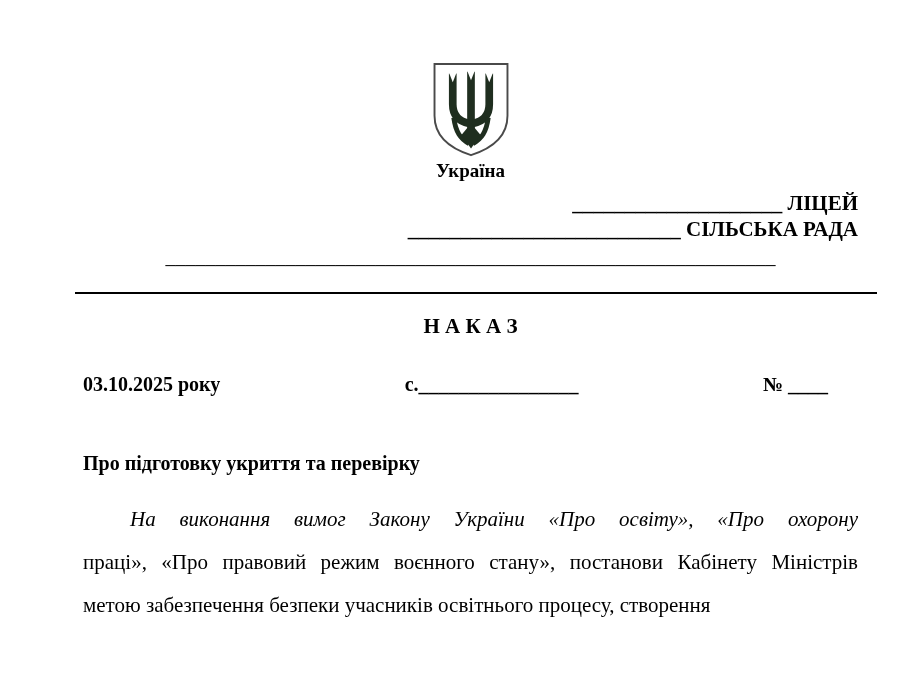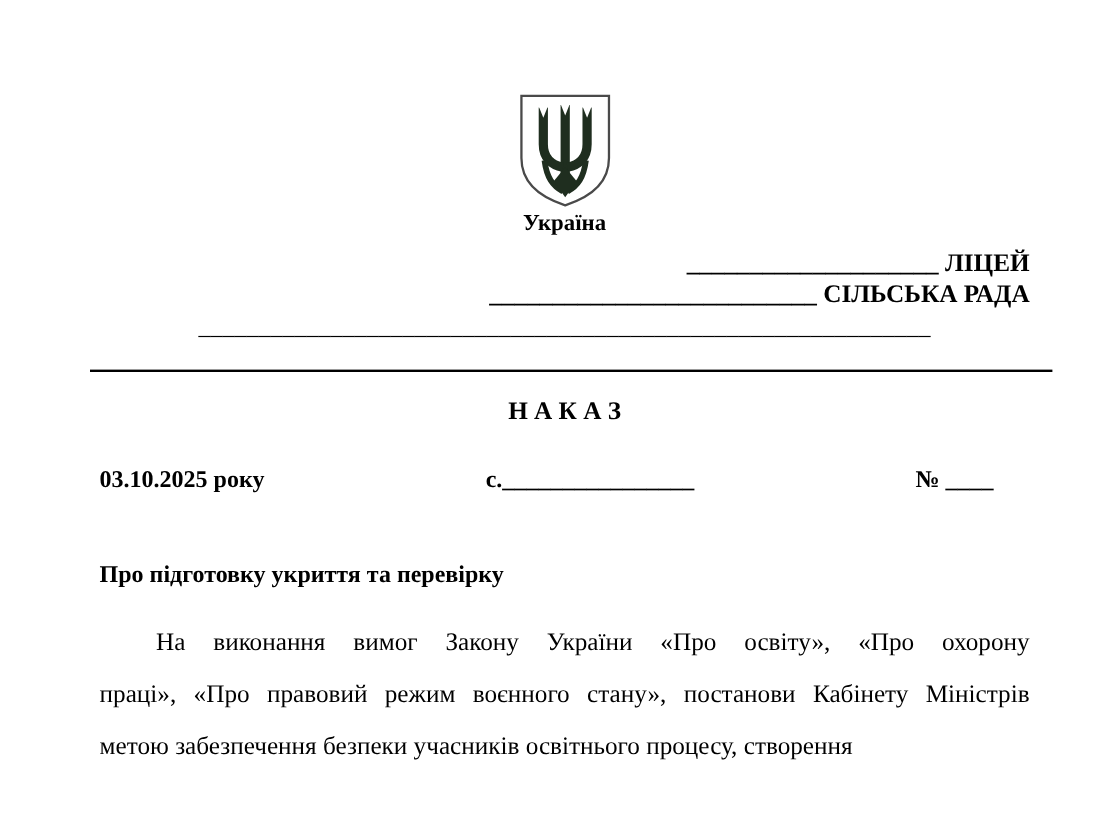--- a/index.html
+++ b/index.html
@@ -1,20 +1,20 @@
 <!DOCTYPE html>
 <html><head>
 <meta charset="utf-8">
 <style>
   html,body{margin:0;padding:0;background:#ffffff;}
   .page{
     position:relative;
     width:922px;height:693px;
     box-sizing:border-box;
-    padding:78px 64px 0 83px;
+    padding:62px 64px 0 83px;
     overflow:hidden;
     background:#ffffff;
     color:#000000;
     font-family:"Liberation Serif","DejaVu Serif",serif;
   }
   .emblem-wrap{width:82px;height:96px;margin:0 auto;}
   .country{font-size:19px;font-weight:bold;line-height:22px;margin-top:2px;text-align:center;}
   .org-line{font-size:21px;font-weight:bold;line-height:26px;text-align:right;white-space:nowrap;}
   .org-line-1{margin-top:8px;}
   .org-line-3{font-size:20px;font-weight:normal;line-height:24px;margin-top:2px;text-align:center;white-space:nowrap;}
@@ -25,21 +25,21 @@
   }
   .order-title{margin-top:19px;font-size:21px;font-weight:bold;line-height:26px;text-align:center;}
   .date-row{
     margin-top:33px;padding-right:30px;
     display:flex;justify-content:space-between;align-items:baseline;
     font-size:20px;font-weight:bold;line-height:25px;white-space:nowrap;
   }
   .subject{margin-top:53px;font-size:20px;font-weight:bold;line-height:26px;}
   .body-block{margin-top:22px;font-size:21px;line-height:43px;width:775px;}
   .body-line{text-align:justify;text-align-last:justify;white-space:normal;}
-  .body-line.first{text-indent:47px;}
+  .body-line.first{text-indent:47px;font-style:italic;}
   .body-line.last{text-align:left;text-align-last:left;}
   .blank{letter-spacing:0;}
 </style>
 </head>
 <body>
 
 <div class="page">
 
   <div class="emblem-wrap">
     <svg viewBox="0 0 84 100" width="82" height="96" xmlns="http://www.w3.org/2000/svg">

